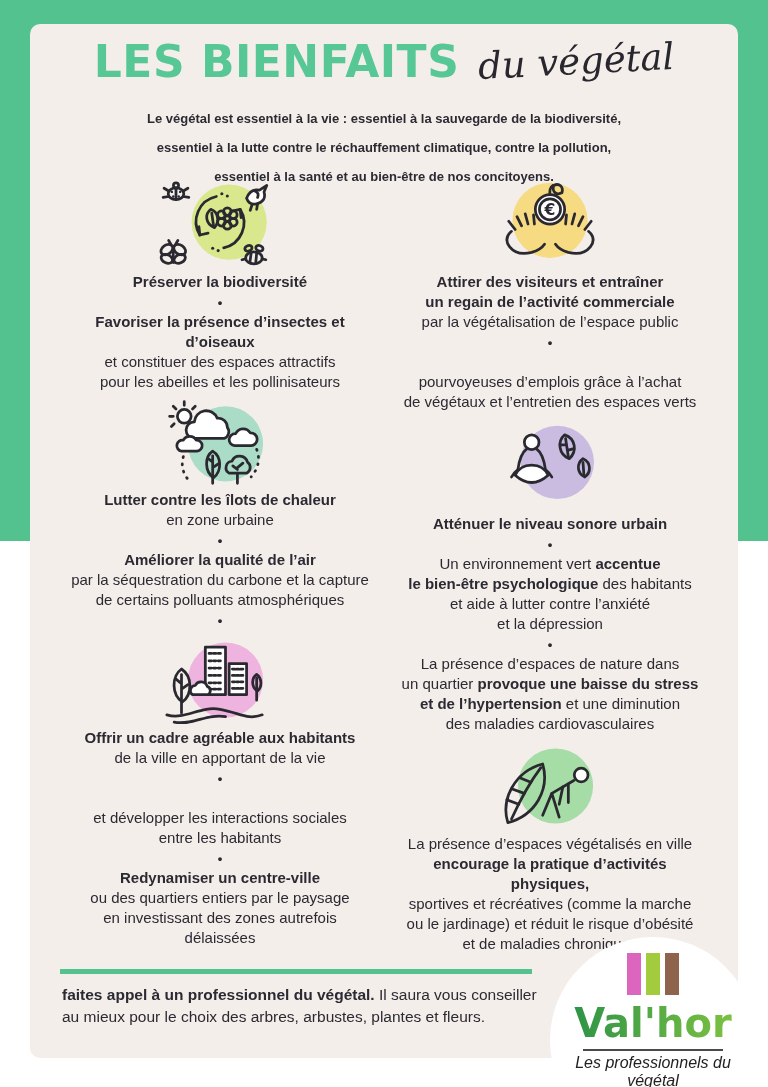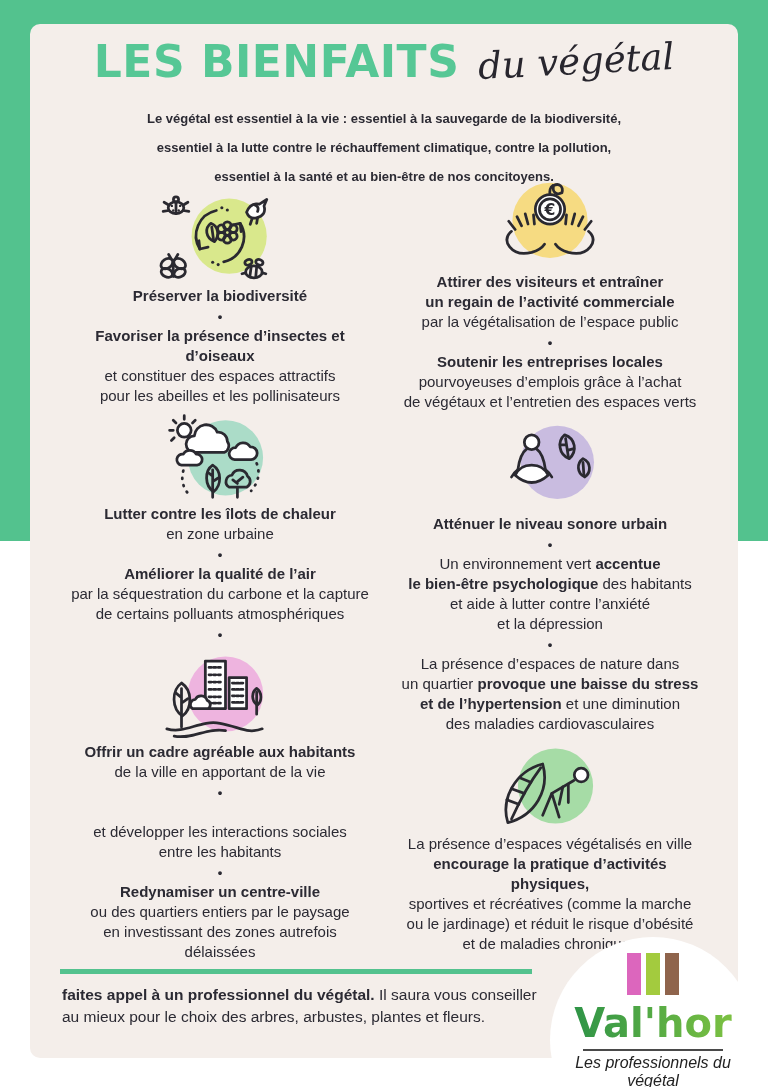--- a/index.html
+++ b/index.html
@@ -11,21 +11,21 @@
   .page-title{position:absolute;top:36px;left:0;width:100%;text-align:center;white-space:nowrap;}
   .title-main{display:inline-block;vertical-align:middle;font-family:"DejaVu Sans",sans-serif;
     font-weight:800;font-size:44px;letter-spacing:.5px;color:#56c795;}
   .title-script{display:inline-block;vertical-align:middle;font-family:"DejaVu Serif",serif;
     font-style:italic;font-size:37px;color:#28262e;margin-left:14px;transform:rotate(-3deg);}
 
   .intro{position:absolute;top:104px;left:84px;width:600px;text-align:center;font-weight:bold;
     font-size:13px;line-height:29px;color:#2b2a33;white-space:pre-line;}
 
   .col{position:absolute;width:300px;color:#2b2a33;font-size:15px;line-height:20px;text-align:center;}
-  .col-left{left:70px;top:192px;}
+  .col-left{left:70px;top:178px;}
   .col-right{left:400px;top:178px;}
 
   .iconwrap{position:relative;width:132px;height:88px;margin:2px auto 4px;}
   .iconwrap svg{display:block;}
   .rich{margin:0;white-space:pre-line;}
   .b{font-weight:bold;}
   .hline{font-weight:bold;}
   .dot{font-size:13px;line-height:15px;margin:3px 0 2px;font-weight:bold;color:#2b2a33;}
   .mt6{margin-top:6px;} .mt8{margin-top:8px;} .mt10{margin-top:10px;}
 
@@ -185,21 +185,21 @@
           <path class="ic" d="M28,54 l-7,-9 M35,50 l-5,-10 M42,48 l-3,-11 M49,48 l-1,-10"></path>
           <path class="ic" d="M24,56 q-9,8 -2,17 q8,10 24,6 q10,-3 14,-9"></path>
           <path class="ic" d="M104,54 l7,-9 M97,50 l5,-10 M90,48 l3,-11 M83,48 l1,-10"></path>
           <path class="ic" d="M108,56 q9,8 2,17 q-8,10 -24,6 q-10,-3 -14,-9"></path>
         </svg>
       </div>
       <p class="rich"><span class="b">Attirer des visiteurs et entraîner
 un regain de l’activité commerciale</span><span>
 par la végétalisation de l’espace public</span></p>
       <div class="dot">•</div>
-      <p class="rich"><span class="b">Soutenir les entreprises locales</span><span>
+      <p class="rich"><span>
 pourvoyeuses d’emplois grâce à l’achat
 de végétaux et l’entretien des espaces verts</span></p>
     </section>
 
     <section>
       <div class="iconwrap mt10">
         <svg viewBox="0 0 132 96" width="132" height="88">
           <circle cx="74" cy="44" r="40" fill="#c9bce0"></circle>
           <circle class="icf" cx="46" cy="22" r="8"></circle>
           <path class="ic" d="M41,29 C34,34 32,44 31,52"></path>

